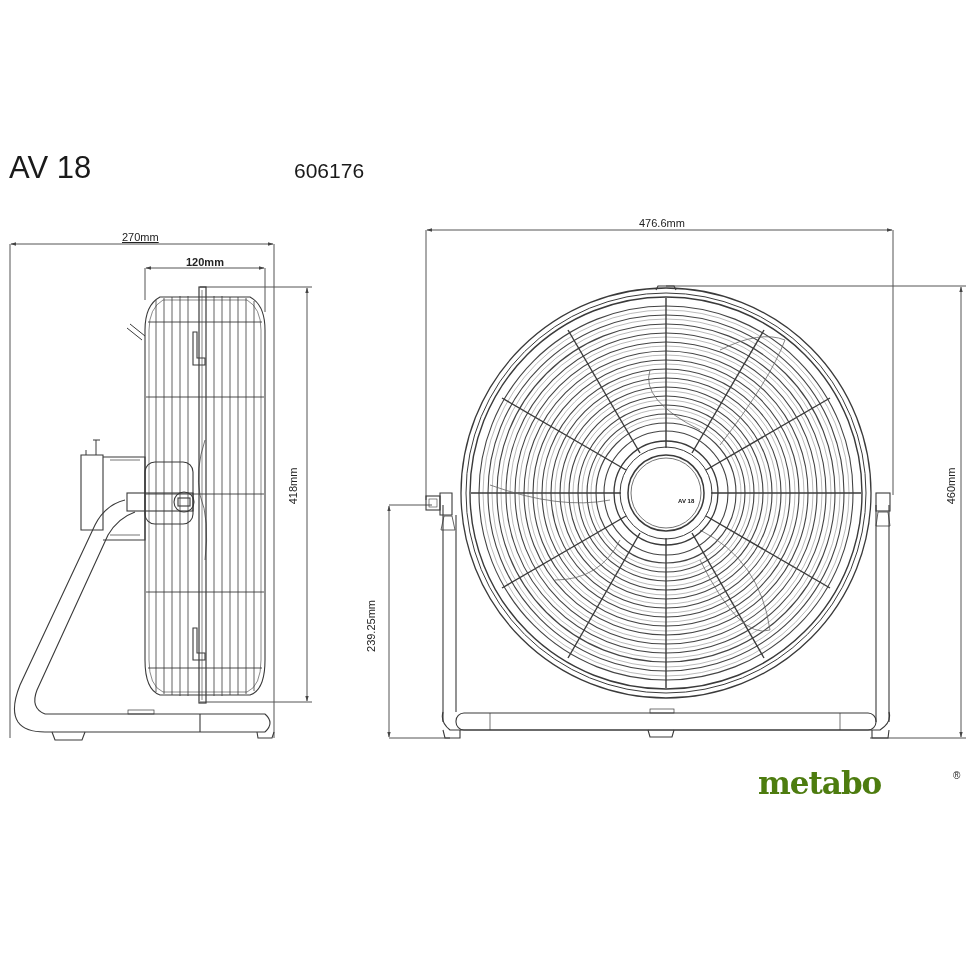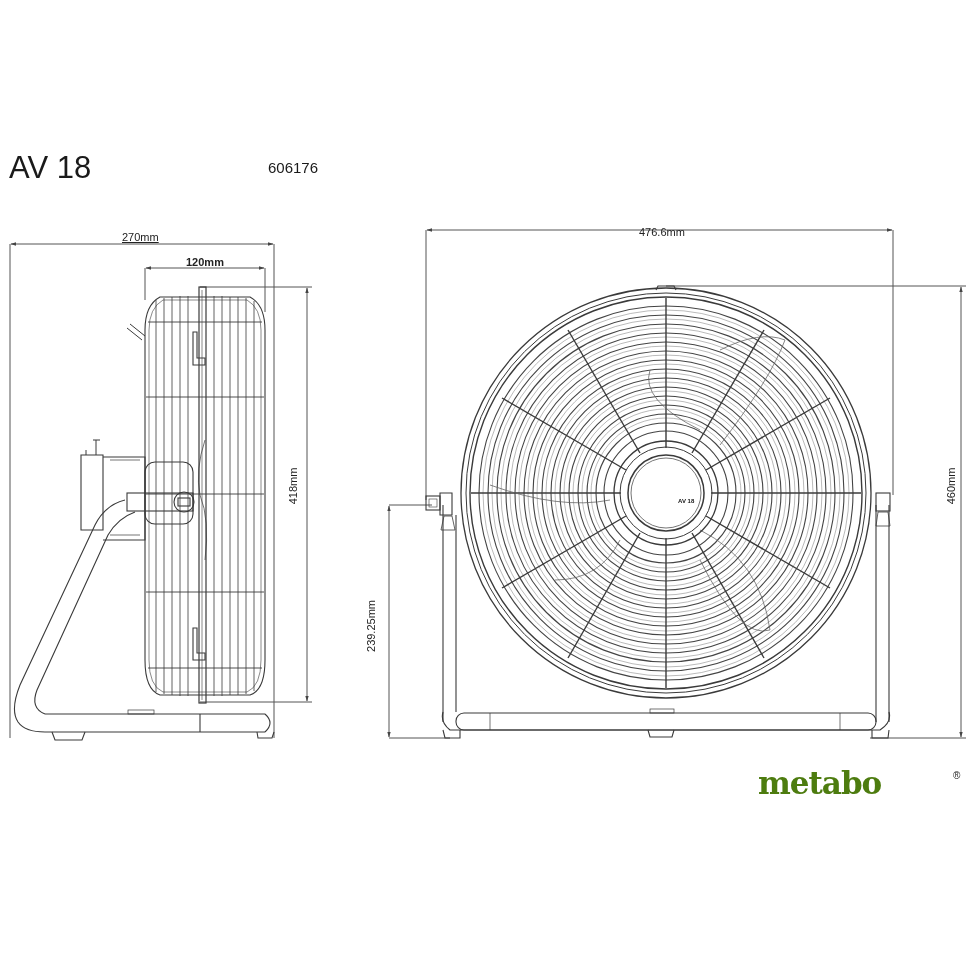--- a/index.html
+++ b/index.html
@@ -1,18 +1,18 @@
 <!DOCTYPE html>
 <html><head>
 <meta charset="utf-8">
 <style>
   html, body { margin: 0; padding: 0; background: #ffffff; }
   body { width: 970px; height: 971px; position: relative; overflow: hidden; font-family: "Liberation Sans", sans-serif; color: #1a1a1a; }
   .model-title { position: absolute; left: 9px; top: 150px; font-size: 31px; font-weight: normal; letter-spacing: 0px; }
-  .article-no { position: absolute; left: 268px; top: 159px; font-size: 15px; }
+  .article-no { position: absolute; left: 294px; top: 159px; font-size: 21px; }
   .dim-label { position: absolute; font-size: 11px; color: #222; white-space: nowrap; }
   .dim-v { transform-origin: center; transform: rotate(-90deg); }
   .brand-logo { position: absolute; left: 758px; top: 768px; font-family: "DejaVu Serif", serif; font-weight: bold; font-size: 31px; letter-spacing: -1px; color: #4d7c0f; line-height: 1; }
   .reg { position: absolute; left: 953px; top: 770px; font-size: 10px; }
   svg.drawing { position: absolute; left: 0; top: 0; }
 </style>
 </head>
 <body>
 
 <div class="model-title">AV 18</div>
@@ -207,18 +207,18 @@
     <circle cx="666" cy="493" r="46" stroke-width="1"></circle>
     <circle cx="666" cy="493" r="38" fill="#ffffff" stroke-width="1.5"></circle>
     <circle cx="666" cy="493" r="35" fill="#ffffff" stroke-width="0.7"></circle>
   </g>
   <text x="678" y="503" font-size="6" font-weight="bold" fill="#111" font-family="Liberation Sans, sans-serif">AV 18</text>
 </svg>
 
 <div class="dim-label" style="left:122px; top:231px;text-decoration:underline;">270mm</div>
 <div class="dim-label" style="left:186px; top:256px;font-weight:bold;">120mm</div>
 <div class="dim-label dim-v" style="left:275px; top:480px;">418mm</div>
-<div class="dim-label" style="left:639px; top:226px;">476.6mm</div>
+<div class="dim-label" style="left:639px; top:217px;">476.6mm</div>
 <div class="dim-label dim-v" style="left:933px; top:480px;">460mm</div>
 <div class="dim-label dim-v" style="left:345px; top:620px;">239.25mm</div>
 
 <div class="brand-logo">metabo</div>
 <div class="reg">®</div>
 
 </body></html>

